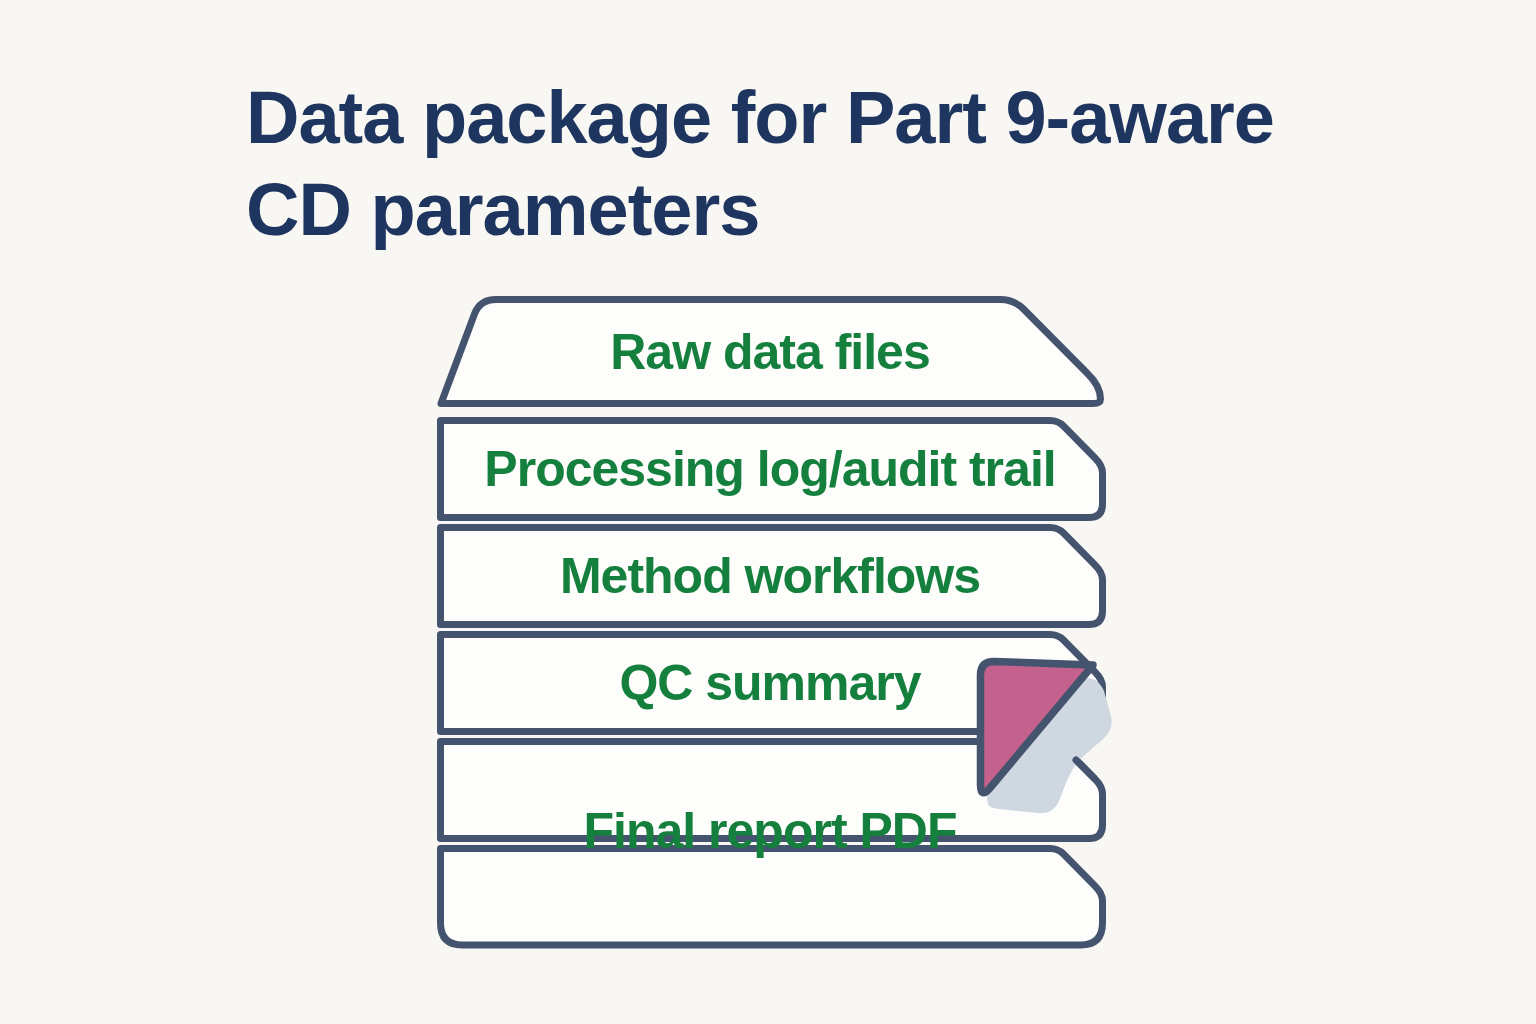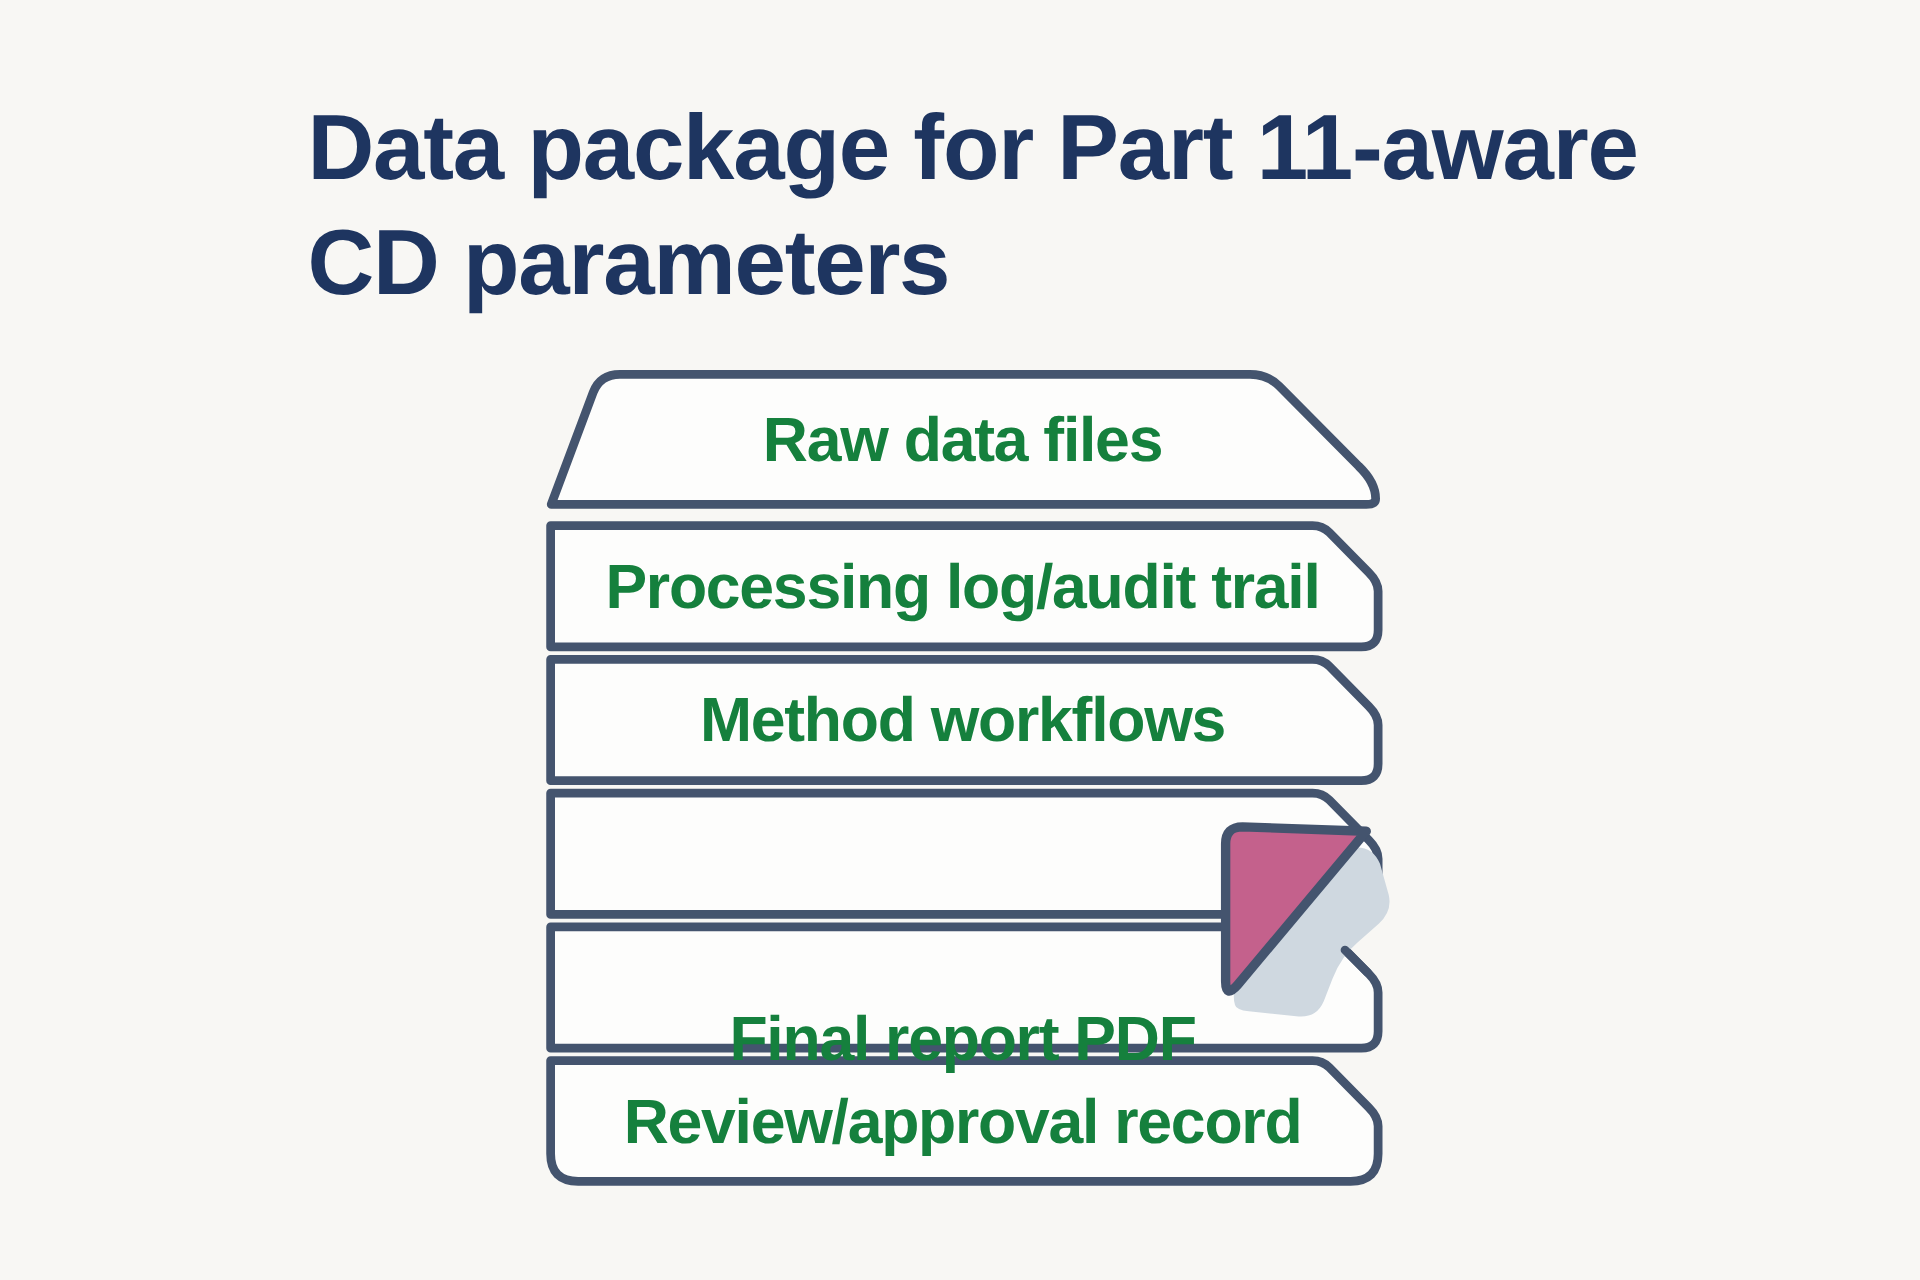--- a/index.html
+++ b/index.html
@@ -56,21 +56,21 @@
     color: #15803d;
     white-space: nowrap;
   }
 </style>
 </head>
 <body>
 
 <div class="canvas">
 
   <div class="title">
-    <div>Data package for Part 11-aware</div>
+    <div>Data package for Part 9-aware</div>
     <div>CD parameters</div>
   </div>
 
   <svg class="stack-svg" width="1536" height="1024" viewBox="0 0 1536 1024">
 
     <path class="slab" d="M 441 403.5 L 474.5 314 Q 480 299.5 496 299.5 L 1000 299.5 Q 1014 299.5 1023.5 309
              L 1087 373 Q 1100.5 386 1100.5 399 Q 1100.5 403.5 1093 403.5 Z" fill="#fdfdfc"></path>
 
     <path class="slab" d="M 440.5 420.5 L 1050 420.5 Q 1058 420.5 1063.5 426 L 1095 458 Q 1102.5 465.5 1102.5 473
              L 1102.5 504 Q 1102.5 517.5 1089 517.5 L 440.5 517.5 Z" fill="#fdfdfc"></path>
@@ -95,18 +95,18 @@
 
     <path class="fold-front" d="M 994 661.5 L 1093 665 L 990 788 Q 980.5 799 980.5 785 L 980.5 675 Q 980.5 661.5 994 661.5 Z" fill="#c4618c"></path>
   </svg>
 
   <div class="layer-label" style="top:300px; height:103px; padding-right:70px;">Raw data files</div>
 
   <div class="layer-label" style="top:420px; height:97px; padding-right:12px;">Processing log/audit trail</div>
 
   <div class="layer-label" style="top:527px; height:97px; padding-right:26px;">Method workflows</div>
 
+  <div class="layer-label" style="top:634px; height:97px; padding-right:118px;">QC summary</div>
 
   <div class="layer-label" style="top:782px; height:97px; padding-right:122px;">Final report PDF</div>
 
-  <div class="layer-label" style="top:848px; height:97px; padding-right:12px;">Review/approval record</div>
 
 </div>
 
 </body></html>

